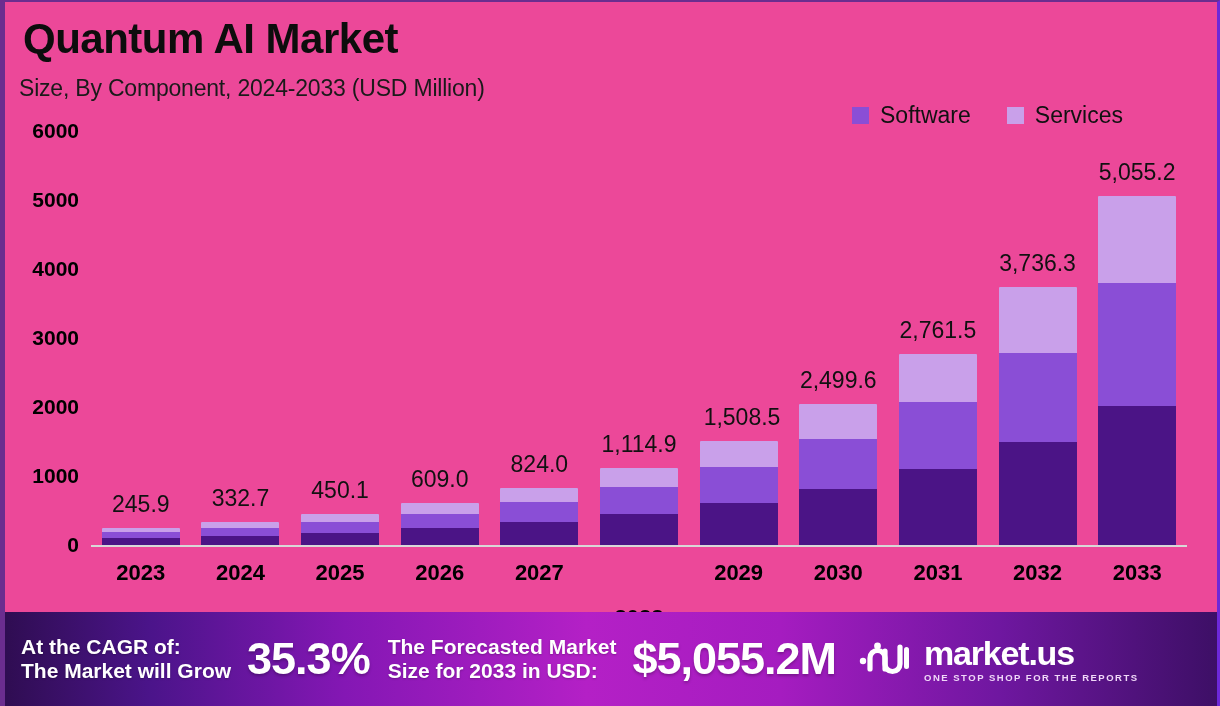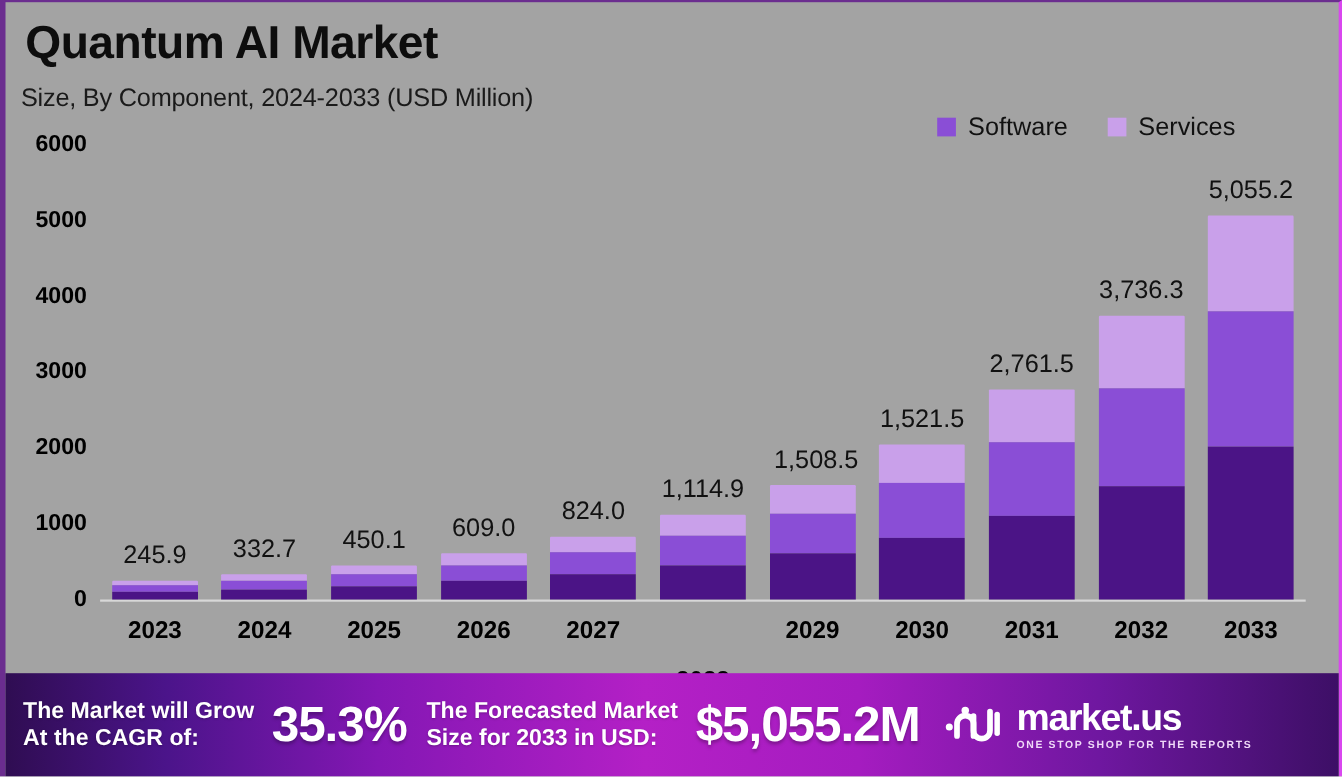--- a/index.html
+++ b/index.html
@@ -5,23 +5,23 @@
   * { box-sizing: border-box; margin: 0; padding: 0; }
   html, body {
     width: 1220px; height: 706px;
     font-family: "Liberation Sans", sans-serif;
     background: #ffffff;
     overflow: hidden;
   }
   #root {
     position: relative;
     width: 1220px; height: 706px;
-    background: #a3a3a3;
+    background: #ec4899;
     border-left: 5px solid #6b2d8f;
-    border-right: 3px solid #d946ef;
+    border-right: 3px solid #6d28d9;
     border-top: 2px solid #6b2d8f;
   }
 
   
   #chart-title {
     position: absolute; left: 18px; top: 16px;
     font-size: 42px; font-weight: bold; letter-spacing: -0.5px;
     color: #0d0d0d; line-height: 1;
   }
   #chart-subtitle {
@@ -191,21 +191,21 @@
           <div class="seg services" style="height: 26.0268px; background: rgb(201, 160, 234);"></div>
           <div class="seg software" style="height: 36.4251px; background: rgb(138, 78, 214);"></div>
           <div class="seg hardware" style="height: 41.6346px; background: rgb(75, 20, 134);"></div>
         </div>
         <div class="bar-total" style="left: 651px; bottom: 114.087px;">1,508.5</div>
         <div class="bar-group" style="left: 708.273px; width: 78px;">
           <div class="seg services" style="height: 35.2038px; background: rgb(201, 160, 234);"></div>
           <div class="seg software" style="height: 49.2936px; background: rgb(138, 78, 214);"></div>
           <div class="seg hardware" style="height: 56.3316px; background: rgb(75, 20, 134);"></div>
         </div>
-        <div class="bar-total" style="left: 747.273px; bottom: 150.829px;">1,521.5</div>
+        <div class="bar-total" style="left: 747.273px; bottom: 150.829px;">2,499.6</div>
         <div class="bar-group" style="left: 807.909px; width: 78px;">
           <div class="seg services" style="height: 47.6376px; background: rgb(201, 160, 234);"></div>
           <div class="seg software" style="height: 66.6885px; background: rgb(138, 78, 214);"></div>
           <div class="seg hardware" style="height: 76.2174px; background: rgb(75, 20, 134);"></div>
         </div>
         <div class="bar-total" style="left: 846.909px; bottom: 200.543px;">2,761.5</div>
         <div class="bar-group" style="left: 907.545px; width: 78px;">
           <div class="seg services" style="height: 65.7018px; background: rgb(201, 160, 234);"></div>
           <div class="seg software" style="height: 89.0307px; background: rgb(138, 78, 214);"></div>
           <div class="seg hardware" style="height: 103.072px; background: rgb(75, 20, 134);"></div>
@@ -229,22 +229,22 @@
         <div class="xtick" style="left: 833.273px;">2030</div>
         <div class="xtick" style="left: 932.909px;">2031</div>
         <div class="xtick" style="left: 1032.55px;">2032</div>
         <div class="xtick" style="left: 1132.18px;">2033</div>
       </div>
   </div>
 
   <div id="banner">
     <div id="cagr-block">
       <div class="banner-caption">
+        <div>At the CAGR of:</div>
         <div>The Market will Grow</div>
-        <div>At the CAGR of:</div>
       </div>
       <div class="banner-big">35.3%</div>
     </div>
 
     <div id="forecast-block">
       <div class="banner-caption">
         <div>The Forecasted Market</div>
         <div>Size for 2033 in USD:</div>
       </div>
       <div class="banner-big">$5,055.2M</div>

